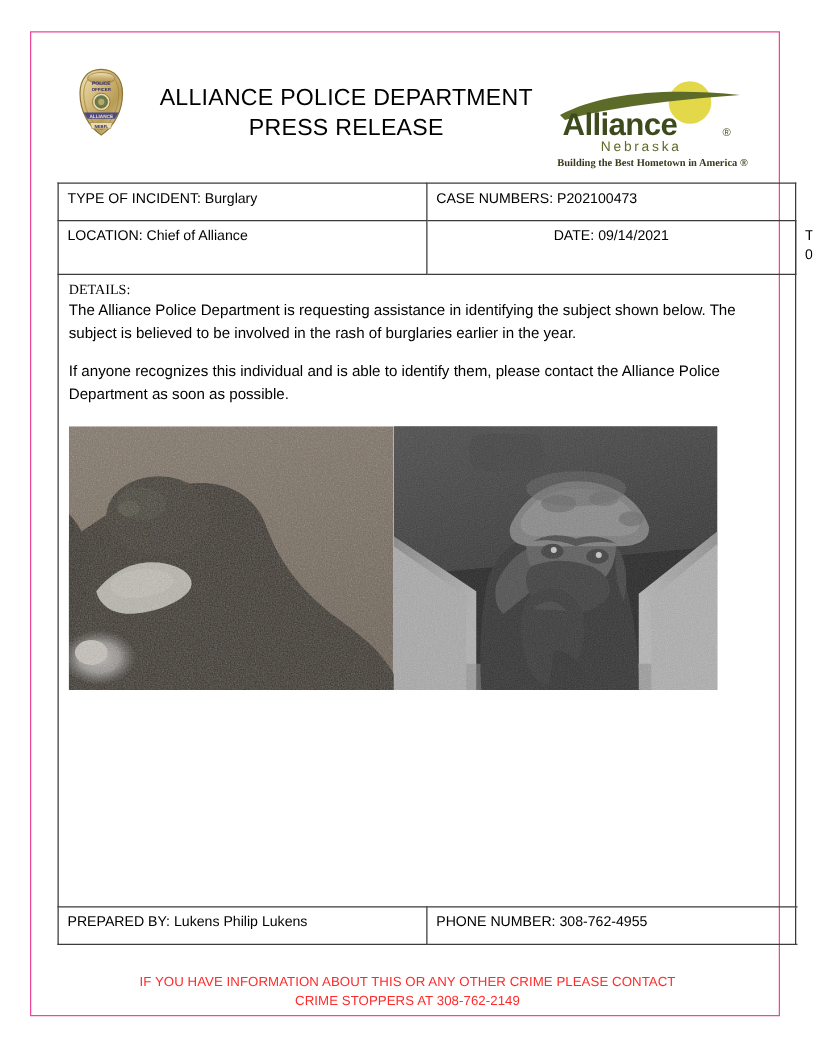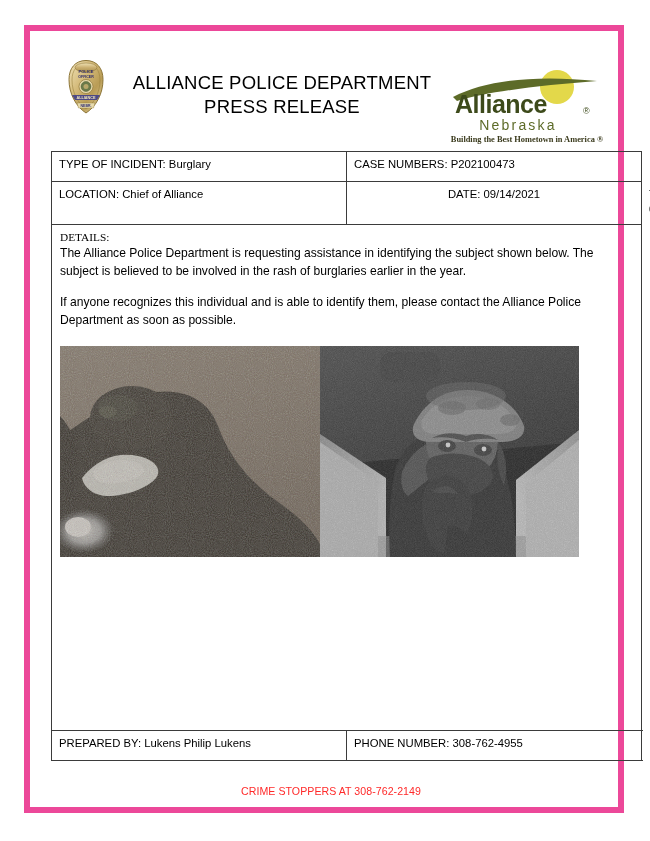--- a/index.html
+++ b/index.html
@@ -16,21 +16,21 @@
     position: relative;
   }
 
   
   .page {
     position: absolute;
     left: 24px;
     top: 25px;
     width: 600px;
     height: 788px;
-    border: 6px solid #ec4899;
+    border: 1px solid #ec4899;
     box-sizing: border-box;
     background: #ffffff;
   }
   .page-inner {
     position: absolute;
     left: 21px;
     top: 26px;
     width: 560px;
   }
 
@@ -197,21 +197,21 @@
       <div class="logo-wrap">
         <svg class="logo-svg" width="160" height="52" viewBox="0 0 160 52">
 
           <circle cx="110" cy="20" r="17" fill="#e3d84a"></circle>
 
           <path d="M6 30 C40 12 92 8 150 14 C96 18 44 24 10 34 Z" fill="#5d6b28"></path>
 
           <text x="8" y="46" font-family="'Liberation Sans',sans-serif" font-size="25" font-weight="bold" fill="#3d4a1b" letter-spacing="-0.5">Alliance</text>
           <text x="136" y="47" font-family="'Liberation Sans',sans-serif" font-size="9" fill="#3d4a1b">®</text>
         </svg>
-        <div style="font-family:'Liberation Sans',sans-serif;font-size:14px;letter-spacing:2.2px;color:#5d6b28;text-align:center;margin-top:-2px;margin-right:18px;">Nebraska</div>
+        <div style="font-family:'Liberation Sans',sans-serif;font-size:11px;letter-spacing:2.2px;color:#5d6b28;text-align:center;margin-top:-2px;margin-right:18px;">Nebraska</div>
         <div class="logo-tag">Building the Best Hometown in America ®</div>
       </div>
     </div>
 
     <table class="form-table">
       <tbody>
           <tr>
         <td class="cell-type">TYPE OF INCIDENT: Burglary</td>
         <td class="cell-case">CASE NUMBERS: P202100473</td>
       </tr>
@@ -352,17 +352,18 @@
         </td>
       </tr>
       <tr>
         <td class="cell-prep">PREPARED BY: Lukens Philip Lukens</td>
         <td class="cell-phone" colspan="2">PHONE NUMBER: 308-762-4955</td>
       </tr>
     </tbody>
       </table>
 
     <div class="notice">
+      <div>IF YOU HAVE INFORMATION ABOUT THIS OR ANY OTHER CRIME PLEASE CONTACT</div>
       <div>CRIME STOPPERS AT 308-762-2149</div>
     </div>
 
   </div>
 </div>
 
 </body></html>

